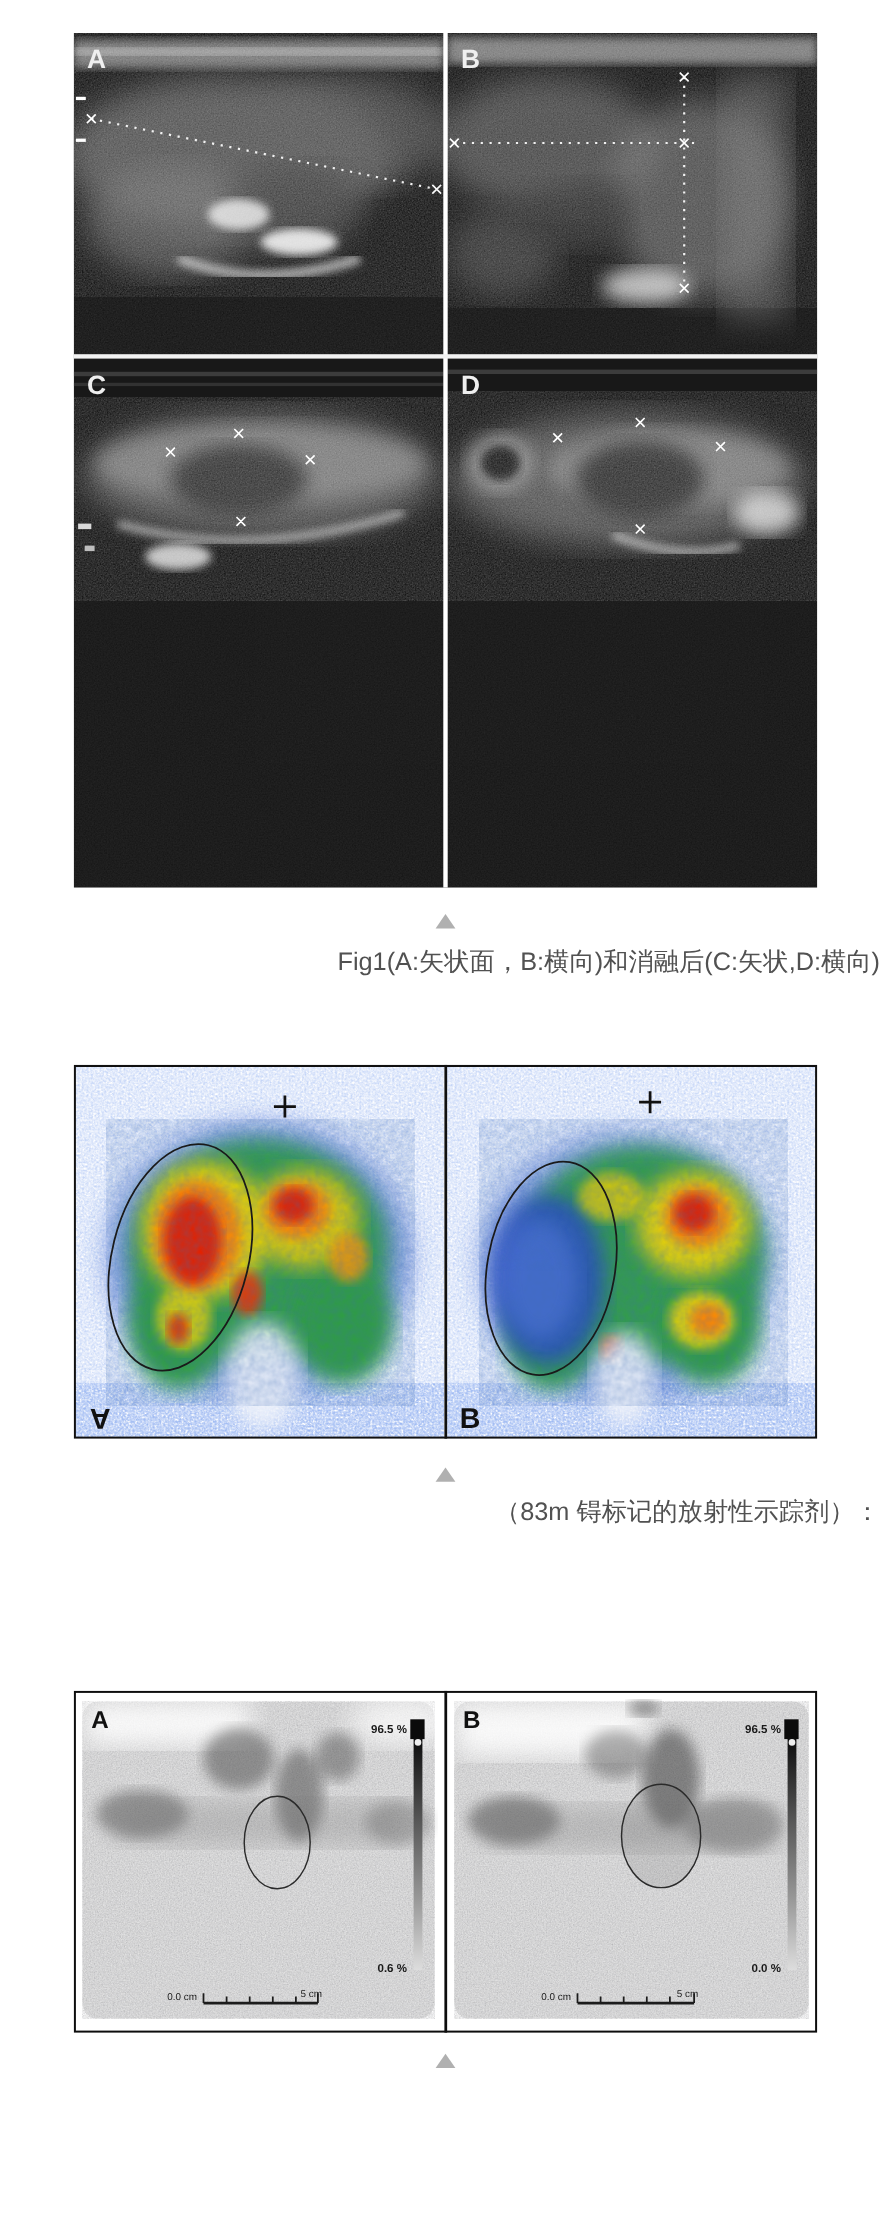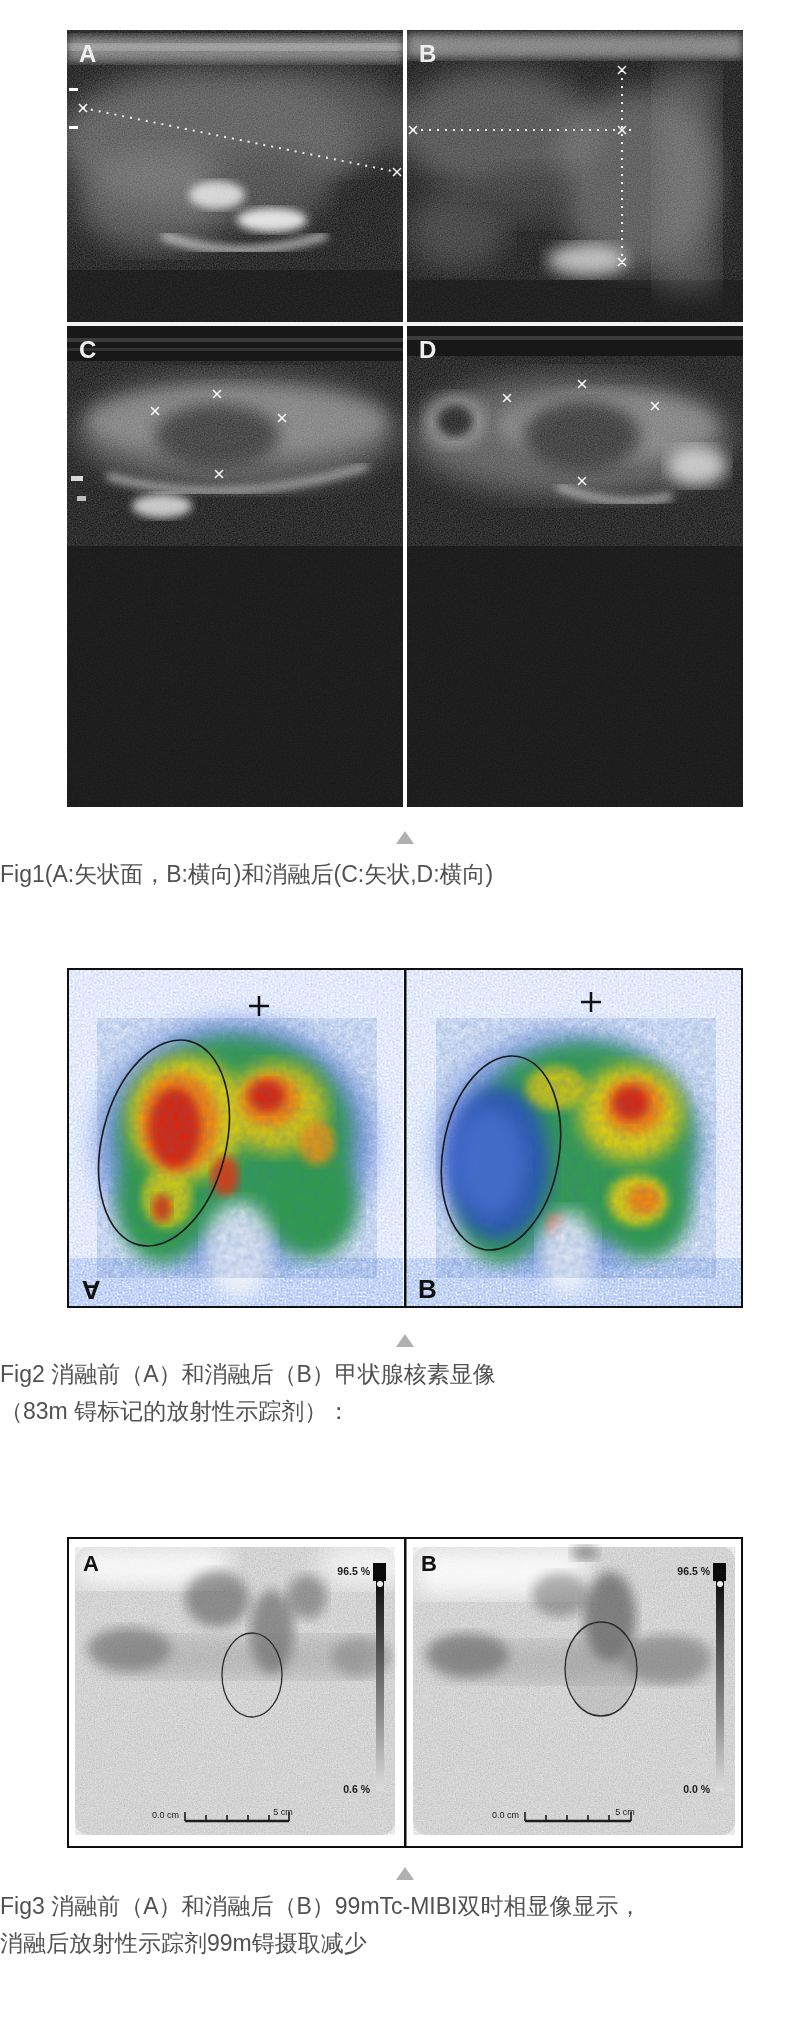--- a/index.html
+++ b/index.html
@@ -3,21 +3,21 @@
 <meta charset="utf-8">
 <style>
   html,body { margin:0; padding:0; background:#ffffff; }
   body { font-family:"Liberation Sans","DejaVu Sans",sans-serif; }
   .page { position:relative; width:800px; height:2024px; background:#ffffff; overflow:hidden; }
   .fig-block { position:absolute; left:67px; width:676px; }
   .fig-block svg { display:block; }
   .tri { position:absolute; left:396px; width:0; height:0;
          border-left:9px solid transparent; border-right:9px solid transparent;
          border-bottom:13px solid #b0b0b0; }
-  .caption { position:absolute; left:0; width:800px; text-align:left;
+  .caption { position:absolute; left:0; width:800px; text-align:right;
              font-size:23px; line-height:37px; color:#515151; }
   .us-label { font-size:24px; font-weight:bold; fill:#efefef; }
   .scint-label { font-size:26px; font-weight:bold; fill:#111111; }
   .mibi-label { font-size:22px; font-weight:bold; fill:#111111; }
   .pct-txt { font-size:10.5px; font-weight:bold; fill:#1a1a1a; }
   .cm-txt { font-size:9px; fill:#1a1a1a; }
 </style>
 </head>
 <body>
 
@@ -188,21 +188,20 @@
         <text x="12" y="330" class="scint-label">B</text>
       </g>
 
       <rect x="337" y="0" width="2.5" height="340" fill="#101010"></rect>
       <rect x="1" y="1" width="674" height="338" fill="none" stroke="#101010" stroke-width="2"></rect>
     </svg>
   </div>
 
   <div class="tri" style="top:1334px"></div>
   <div class="caption" style="top:1356px">
-    <div>Fig2 消融前（A）和消融后（B）甲状腺核素显像</div>
     <div>（83m 锝标记的放射性示踪剂）：</div>
   </div>
 
   <div class="fig-block" style="top:1537px">
     <svg width="676" height="311" viewBox="0 0 676 311">
       <defs>
         <filter id="m-g" x="0%" y="0%" width="100%" height="100%">
           <feTurbulence type="fractalNoise" baseFrequency="0.85" numOctaves="2" seed="11"></feTurbulence>
           <feColorMatrix type="matrix" values="0 0 0 0 0.32  0 0 0 0 0.32  0 0 0 0 0.34  0.7 0.7 0.7 0 -0.6"></feColorMatrix>
         </filter>
@@ -274,18 +273,14 @@
         <text x="220" y="278" text-anchor="middle" class="cm-txt">5 cm</text>
         <text x="16" y="34" class="mibi-label">B</text>
       </g>
 
       <rect x="337" y="0" width="2.5" height="311" fill="#0d0d0d"></rect>
       <rect x="1" y="1" width="674" height="309" fill="none" stroke="#0d0d0d" stroke-width="2"></rect>
     </svg>
   </div>
 
   <div class="tri" style="top:1867px"></div>
-  <div class="caption" style="top:1888px">
-    <div>Fig3 消融前（A）和消融后（B）99mTc-MIBI双时相显像显示，</div>
-    <div>消融后放射性示踪剂99m锝摄取减少</div>
-  </div>
 
 </div>
 
 </body></html>

